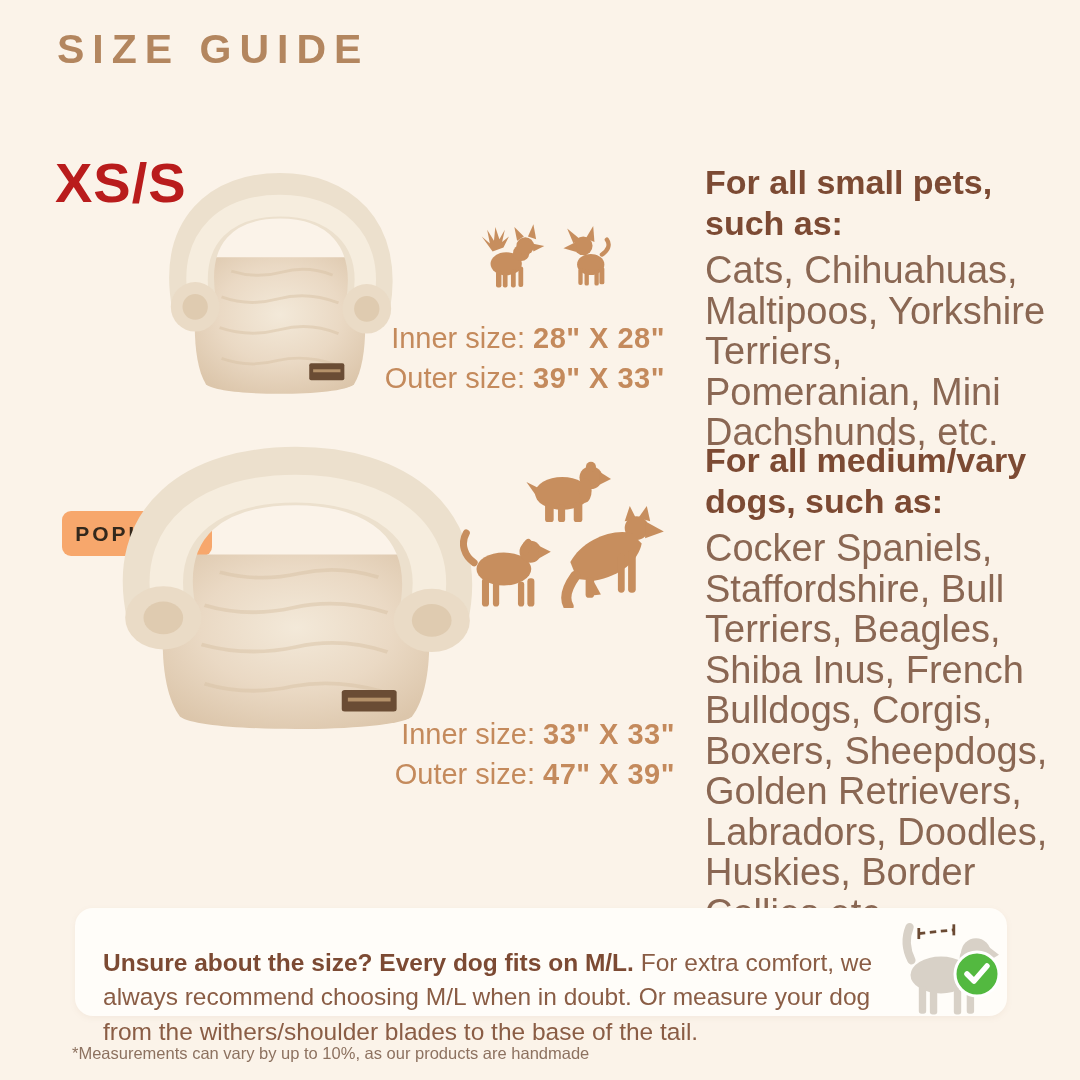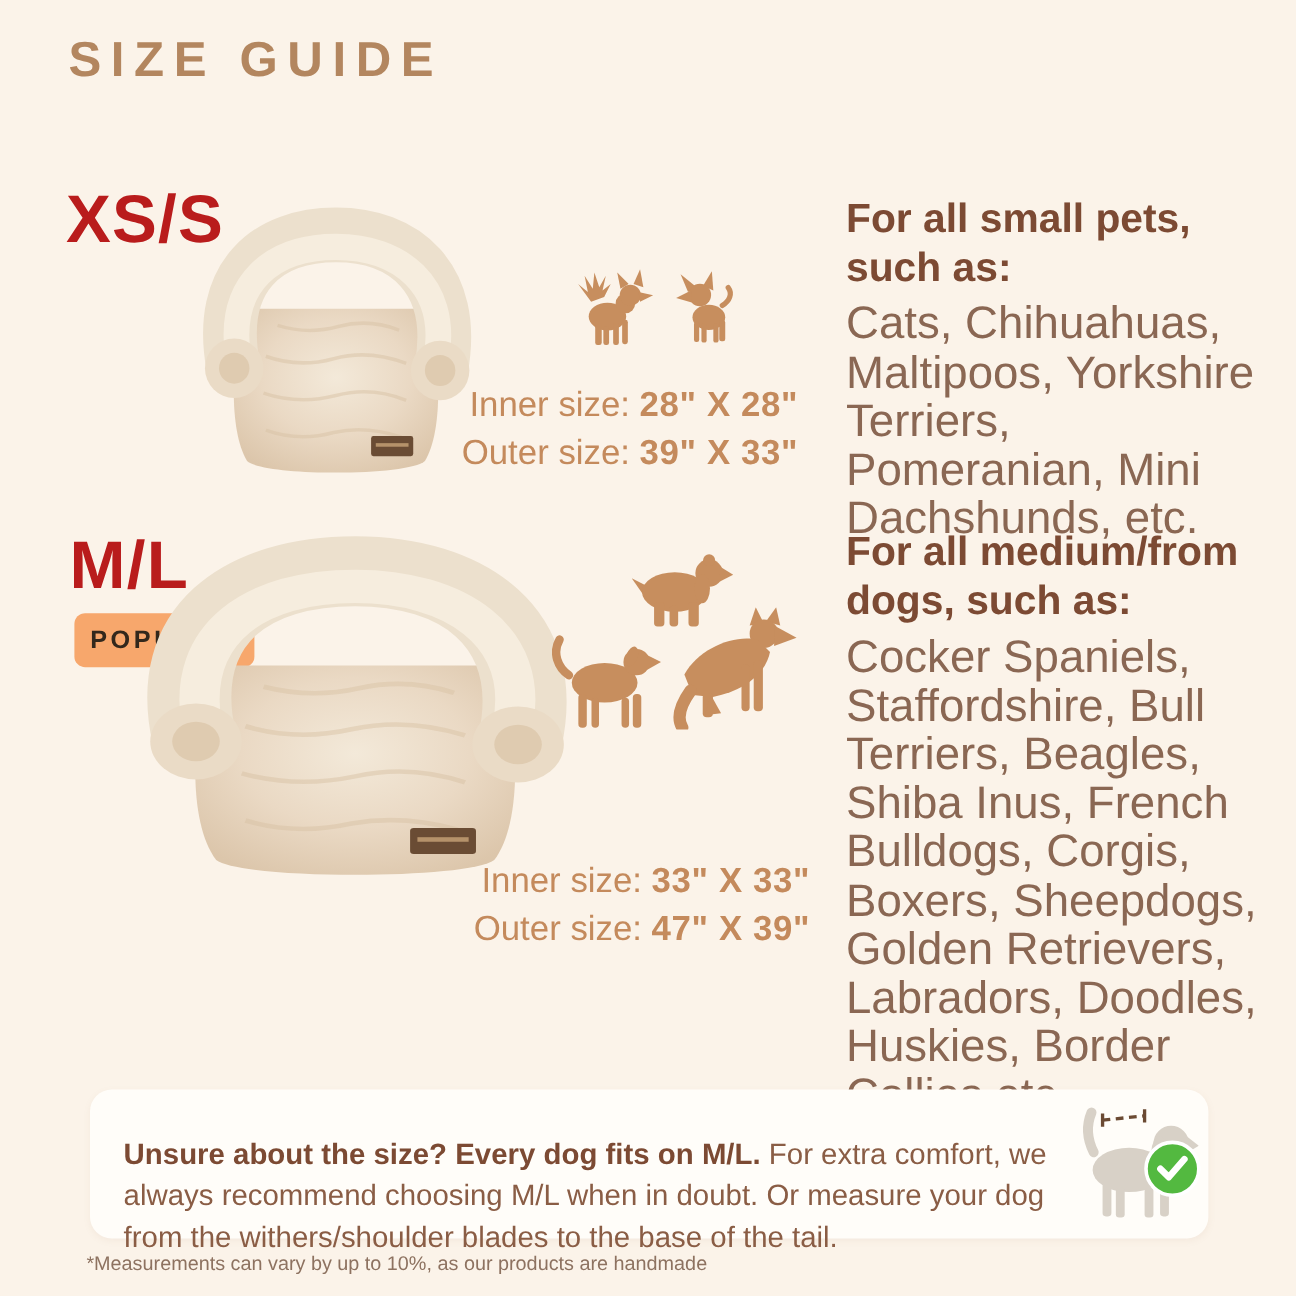--- a/index.html
+++ b/index.html
@@ -28,21 +28,21 @@
   .sizes.xss{left:330px;top:318px;width:335px;}
   .sizes.ml{left:340px;top:714px;width:335px;}
   .sizes .val{font-weight:800;letter-spacing:0.5px;}
 
   .audience{position:absolute;width:352px;}
   .audience.xss{left:705px;top:162px;}
   .audience.ml{left:705px;top:440px;}
   .audience h3{margin:0 0 6px 0;font-size:34px;line-height:41px;font-weight:700;color:#7c4a33;}
   .audience p{margin:0;font-size:38px;line-height:40.5px;color:#8a6753;font-weight:400;}
 
-  .notice-box{position:absolute;left:75px;top:908px;width:932px;height:124px;background:#fffdf9;
+  .notice-box{position:absolute;left:75px;top:908px;width:932px;height:108px;background:#fffdf9;
     border-radius:18px;box-shadow:0 2px 6px rgba(160,130,100,0.08);}
   .notice-text{position:absolute;left:28px;top:13px;width:790px;font-size:24.5px;line-height:34.5px;color:#8a5d45;}
   .notice-text strong{color:#7c4a33;font-weight:700;}
   .notice-dog{position:absolute;left:818px;top:8px;width:106px;height:104px;}
   .notice-check{position:absolute;left:878px;top:42px;width:48px;height:48px;}
 
   .footnote{position:absolute;left:72px;top:1044px;font-size:16.5px;color:#8d7260;margin:0;}
 </style>
 </head>
 <body>
@@ -126,21 +126,20 @@
       <span>Outer size:</span>
       <span class="val">39" X 33"</span>
     </div>
   </div>
 
   <div class="audience xss">
     <h3>For all small pets, such as:</h3>
     <p>Cats, Chihuahuas, Maltipoos, Yorkshire Terriers, Pomeranian, Mini Dachshunds, etc.</p>
   </div>
 
-  <h2 class="size-label ml">M/L</h2>
   <div class="badge">POPULAR</div>
 
   <div class="bed ml">
     <svg viewBox="0 0 240 240" width="100%" height="100%" preserveAspectRatio="none">
         <use href="#bed-shape"></use>
       </svg>
   </div>
 
   <div class="dog" style="left:525px;top:458px;width:86px;height:70px;">
     <svg viewBox="0 0 120 95" fill="#c78e5e">
@@ -190,21 +189,21 @@
       <span>Inner size:</span>
       <span class="val">33" X 33"</span>
     </div>
     <div>
       <span>Outer size:</span>
       <span class="val">47" X 39"</span>
     </div>
   </div>
 
   <div class="audience ml">
-    <h3>For all medium/from dogs, such as:</h3>
+    <h3>For all medium/vary dogs, such as:</h3>
     <p>Cocker Spaniels, Staffordshire, Bull Terriers, Beagles, Shiba Inus, French Bulldogs, Corgis, Boxers, Sheepdogs, Golden Retrievers, Labradors, Doodles, Huskies, Border Collies etc.</p>
   </div>
 
   <div class="notice-box">
     <p class="notice-text">
       <strong>Unsure about the size? Every dog fits on M/L.</strong>
       <span>For extra comfort, we always recommend choosing M/L when in doubt. Or measure your dog from the withers/shoulder blades to the base of the tail.</span>
     </p>
     <div class="notice-dog">
       <svg viewBox="0 0 115 110">

